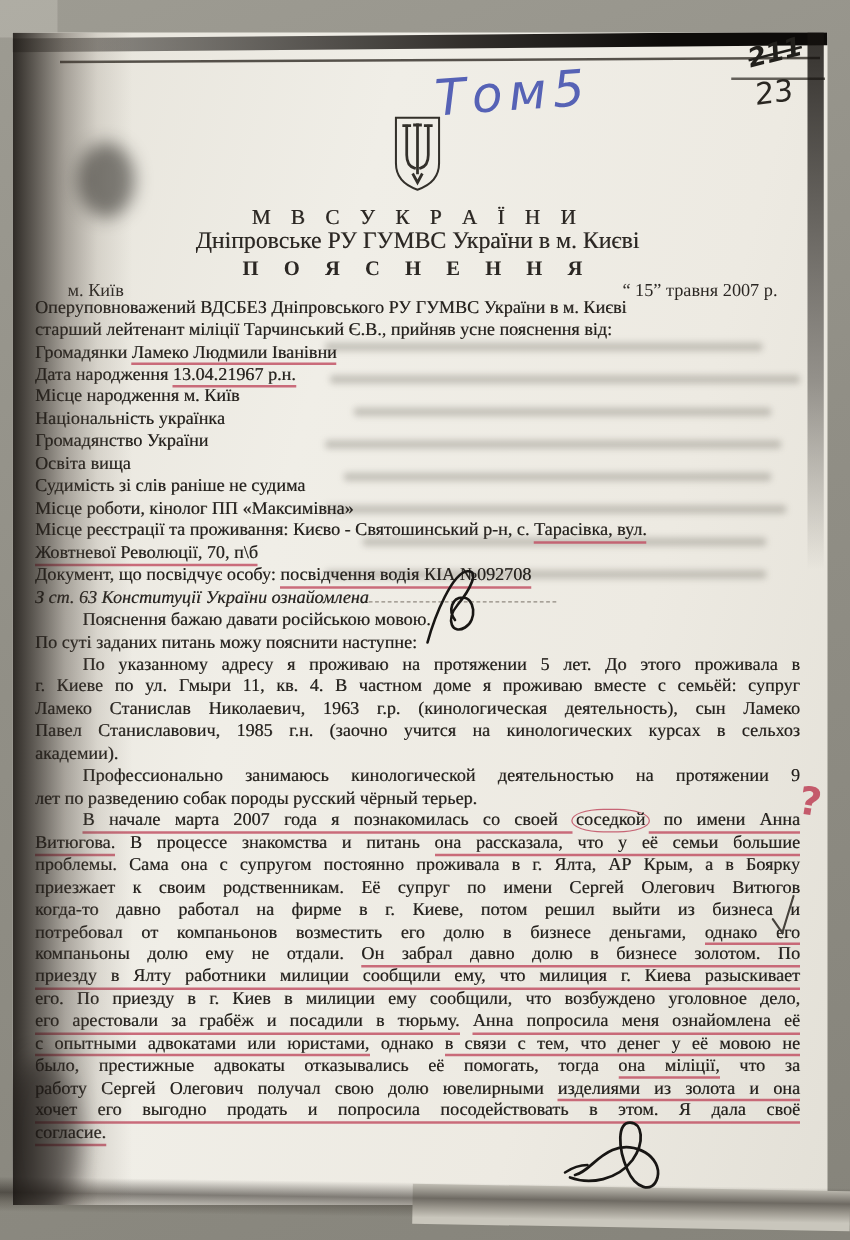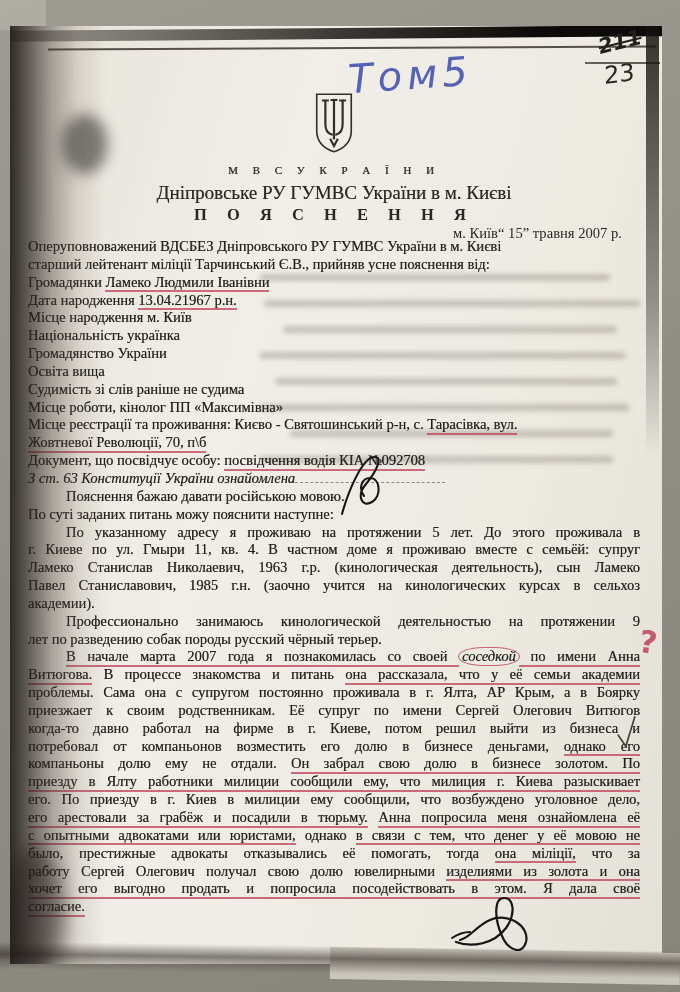--- a/index.html
+++ b/index.html
@@ -29,37 +29,37 @@
   
   .hand{position:absolute;font-family:"DejaVu Sans",sans-serif;z-index:8;}
   .tom{left:338px;top:26px;font-size:40px;font-style:italic;letter-spacing:5px;
        color:#4a57b2;transform:rotate(-4deg);opacity:.92;}
   .oldnum{left:588px;top:4px;font-size:21px;font-style:italic;font-weight:bold;color:#22201c;
           transform:rotate(-14deg);text-decoration:line-through;}
   .pagenum{left:594px;top:34px;font-size:24px;color:#2a2722;transform:rotate(-7deg) skewX(-6deg);}
   
   .centered{position:absolute;left:18px;right:22px;text-align:center;color:#2b2723;}
   .emblem{top:66px;height:64px;}
-  .h-org{top:138px;font-size:11px;letter-spacing:6px;text-shadow:.4px 0 0 rgba(35,30,25,.6);}
+  .h-org{top:138px;font-size:17px;letter-spacing:6px;text-shadow:.4px 0 0 rgba(35,30,25,.6);}
   .h-dept{top:156px;font-size:19px;text-shadow:.3px 0 0 rgba(35,30,25,.5);}
   .h-title{top:179px;font-size:16.5px;font-weight:bold;letter-spacing:8px;}
-  .meta{position:absolute;left:18px;right:38px;top:199px;display:flex;justify-content:flex-end;
+  .meta{position:absolute;left:18px;right:38px;top:199px;display:flex;justify-content:space-between;
         font-size:14.6px;color:#2b2723;}
   .meta .city{margin-left:26px;}
   .meta .date{margin-right:2px;}
   
   .lines{position:absolute;left:18px;right:22px;top:212px;z-index:2;
          font-size:14.5px;line-height:17.85px;color:#24211d;
          text-shadow:.35px 0 0 rgba(35,30,25,.55);}
   .tline{white-space:nowrap;}
   .tline.j{white-space:normal;text-align:justify;text-align-last:justify;}
   .tline.ind{text-indent:38px;}
   .tline.it{font-style:italic;}
   .u{border-bottom:2px solid rgba(193,78,98,.82);padding-bottom:.5px;}
-  .uc{border:1.7px solid rgba(193,78,98,.85);border-radius:50% / 62%;padding:0 3px 1px 3px;margin:0 -1px;font-style:italic;}
+  .uc{border:1.7px solid rgba(193,78,98,.85);border-radius:50% / 62%;padding:0 3px 1px 3px;margin:0 -1px;}
   .dots{display:inline-block;width:150px;border-bottom:1.5px dashed rgba(120,113,102,.8);}
   
   .sig{position:absolute;z-index:5;}
   .qmark{position:absolute;left:629px;top:598px;z-index:6;font-size:31px;font-family:"DejaVu Sans",sans-serif;
          color:rgba(193,78,98,.92);transform:rotate(9deg);font-weight:bold;}
   .checkmark{position:absolute;left:604px;top:690px;z-index:5;transform:rotate(-8deg);}
   
   .sheet2{position:absolute;left:330px;top:950px;width:350px;height:32px;background:#c9c6bc;
           transform:rotate(1deg);}
   .bottom-shadow{position:absolute;left:-6px;top:946px;width:700px;height:28px;transform:rotate(.8deg);
@@ -132,26 +132,26 @@
         <div class="tline ind"><span>Пояснення бажаю давати російською мовою.</span></div>
         <div class="tline"><span>По суті заданих питань можу пояснити наступне:</span></div>
         <div class="tline ind j"><span>По указанному адресу я проживаю на протяжении 5 лет. До этого проживала в</span></div>
         <div class="tline j"><span>г. Киеве по ул. Гмыри 11, кв. 4. В частном доме я проживаю вместе с семьёй: супруг</span></div>
         <div class="tline j"><span>Ламеко Станислав Николаевич, 1963 г.р. (кинологическая деятельность), сын Ламеко</span></div>
         <div class="tline j"><span>Павел Станиславович, 1985 г.н. (заочно учится на кинологических курсах в сельхоз</span></div>
         <div class="tline"><span>академии).</span></div>
         <div class="tline ind j"><span>Профессионально занимаюсь кинологической деятельностью на протяжении 9</span></div>
         <div class="tline"><span>лет по разведению собак породы русский чёрный терьер.</span></div>
         <div class="tline ind j"><span class="u">В начале марта 2007 года я познакомилась со своей </span><span class="uc">соседкой</span><span class="u"> по имени Анна</span></div>
-        <div class="tline j"><span class="u">Витюгова.</span><span> В процессе знакомства и питань </span><span class="u">она рассказала, что у её семьи академии</span></div>
+        <div class="tline j"><span class="u">Витюгова.</span><span> В процессе знакомства и питань </span><span class="u">она рассказала, что у её семьи большие</span></div>
         <div class="tline j"><span>проблемы. Сама она с супругом постоянно проживала в г. Ялта, АР Крым, а в Боярку</span></div>
         <div class="tline j"><span>приезжает к своим родственникам. Её супруг по имени Сергей Олегович Витюгов</span></div>
         <div class="tline j"><span>когда-то давно работал на фирме в г. Киеве, потом решил выйти из бизнеса и</span></div>
         <div class="tline j"><span>потребовал от компаньонов возместить его долю в бизнесе деньгами, </span><span class="u">однако его</span></div>
-        <div class="tline j"><span>компаньоны долю ему не отдали. </span><span class="u">Он забрал свою долю в бизнесе золотом. По</span></div>
+        <div class="tline j"><span>компаньоны долю ему не отдали. </span><span class="u">Он забрал давно долю в бизнесе золотом. По</span></div>
         <div class="tline j"><span class="u">приезду в Ялту работники милиции сообщили ему, что милиция г. Киева разыскивает</span></div>
         <div class="tline j"><span>его. По приезду в г. Киев в милиции ему сообщили, что возбуждено уголовное дело,</span></div>
         <div class="tline j"><span class="u">его арестовали за грабёж и посадили в тюрьму.</span><span> </span><span class="u">Анна попросила меня ознайомлена её</span></div>
         <div class="tline j"><span class="u">с опытными адвокатами или юристами,</span><span> однако </span><span class="u">в связи с тем, что денег у её мовою не</span></div>
         <div class="tline j"><span>было, престижные адвокаты отказывались её помогать, тогда </span><span class="u">она міліції,</span><span> что за</span></div>
         <div class="tline j"><span>работу Сергей Олегович получал свою долю ювелирными </span><span class="u">изделиями из золота и она</span></div>
         <div class="tline j"><span class="u">хочет его выгодно продать и попросила посодействовать в этом. Я дала своё</span></div>
         <div class="tline"><span class="u">согласие.</span></div>
       </div>
 

